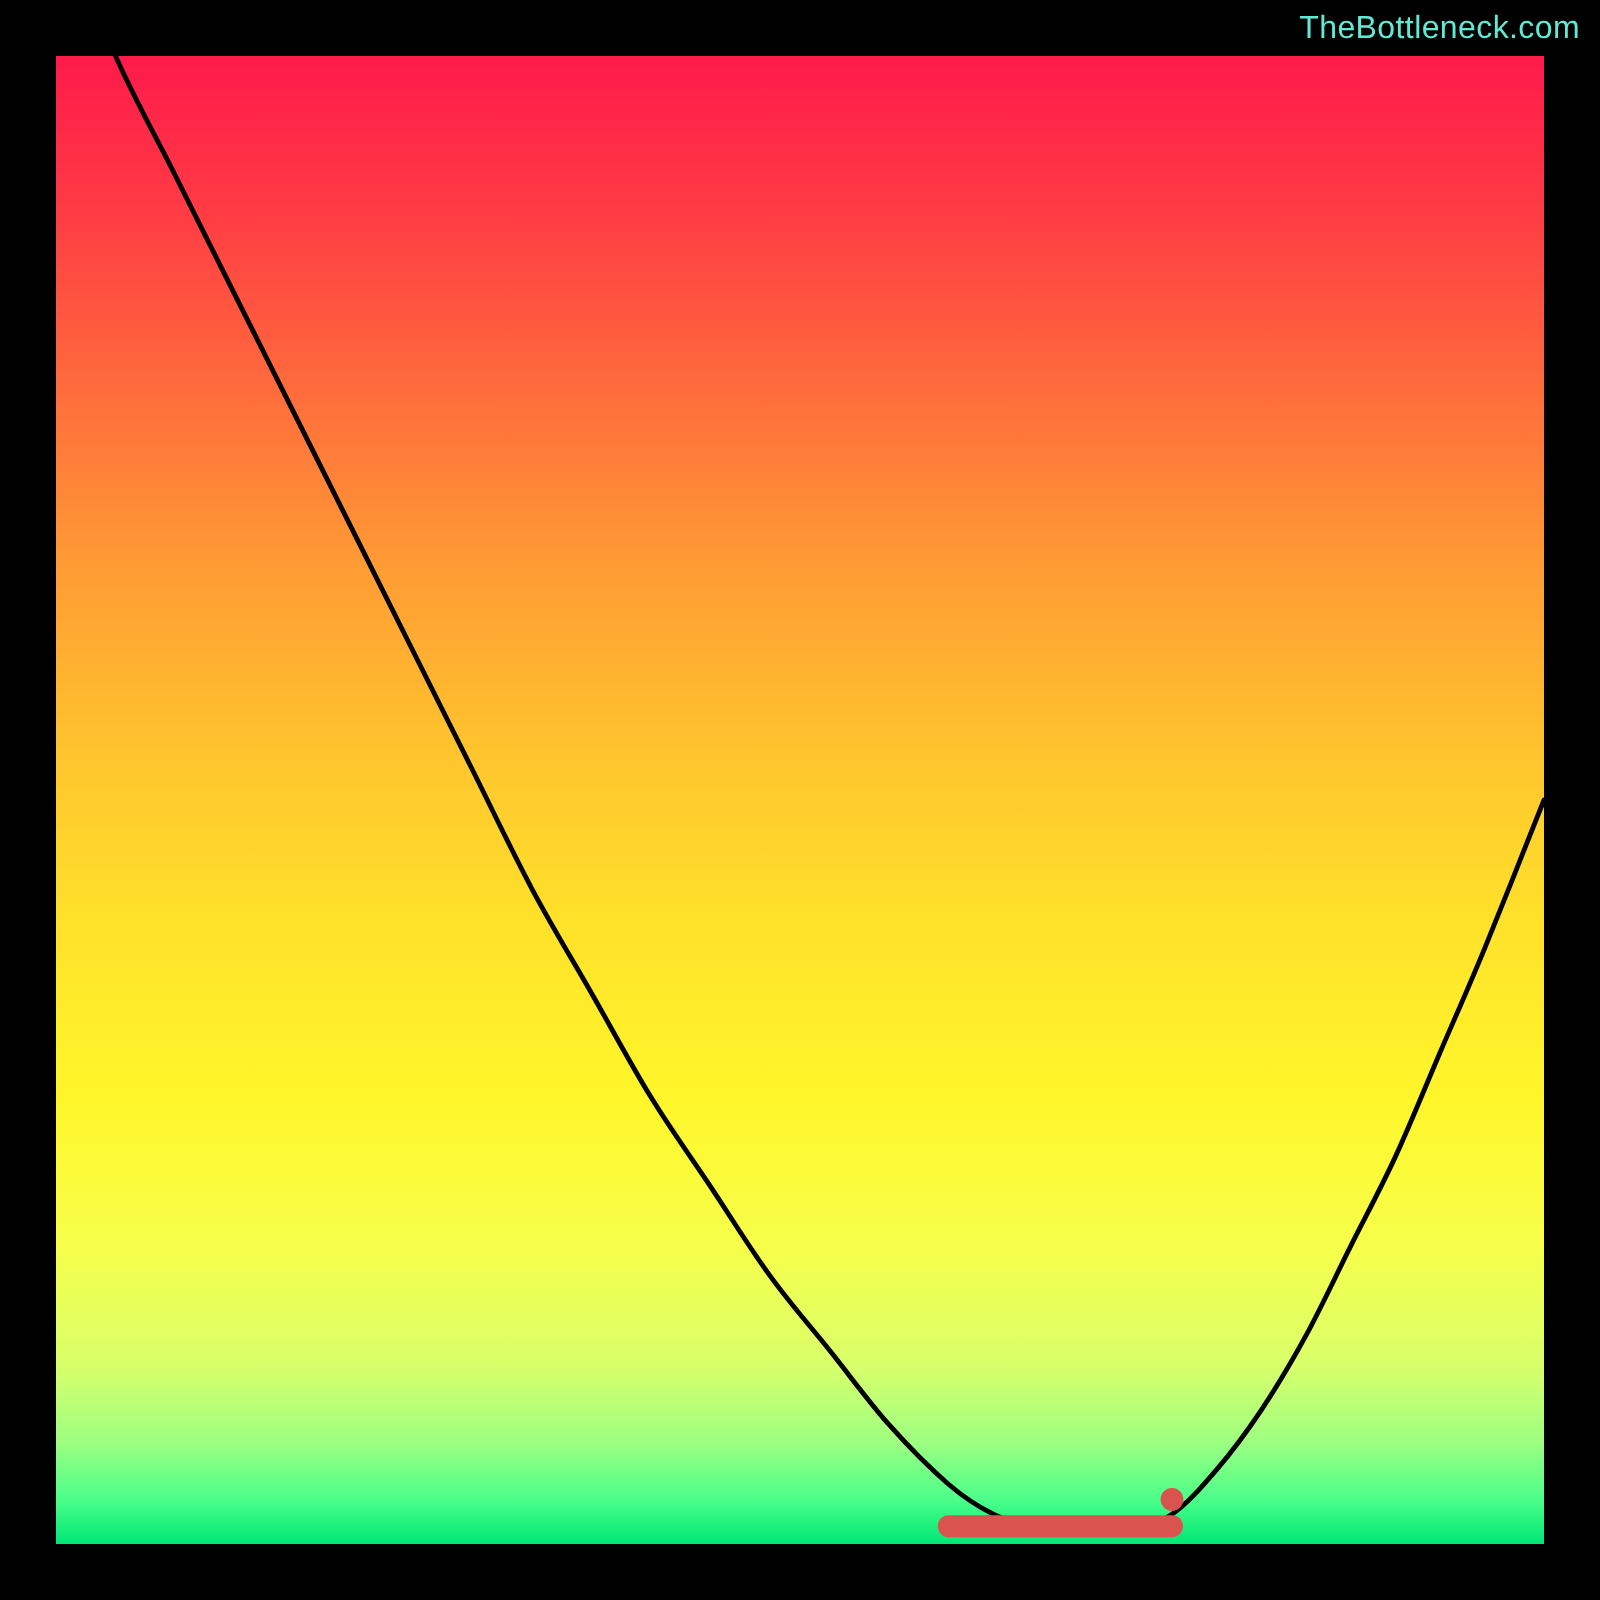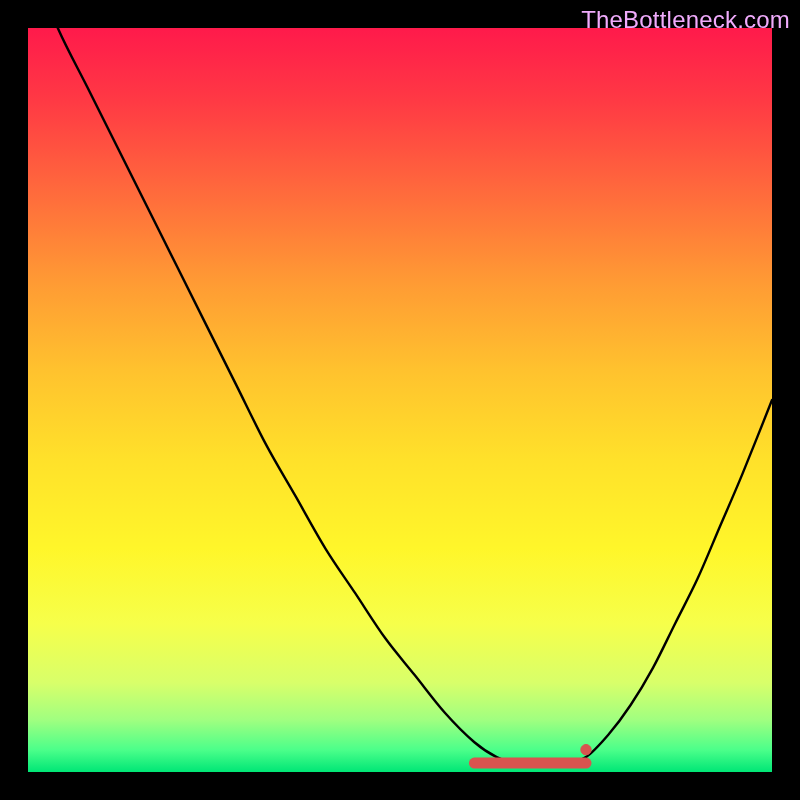--- a/index.html
+++ b/index.html
@@ -39,22 +39,22 @@
       #d8ff6a 88%,
       #a0ff80 93%,
       #4cff8a 97%,
       #00e676 100%
     );
   }
   .watermark {
     position: absolute;
     top: 6px;
     right: 10px;
-    color: #f0abfc;
-    font-size: 24px;
+    color: #5eead4;
+    font-size: 16px;
     letter-spacing: 0.2px;
     user-select: none;
   }
   svg.curve {
     position: absolute;
     left: 0;
     top: 0;
     width: 744px;
     height: 744px;
     overflow: visible;

